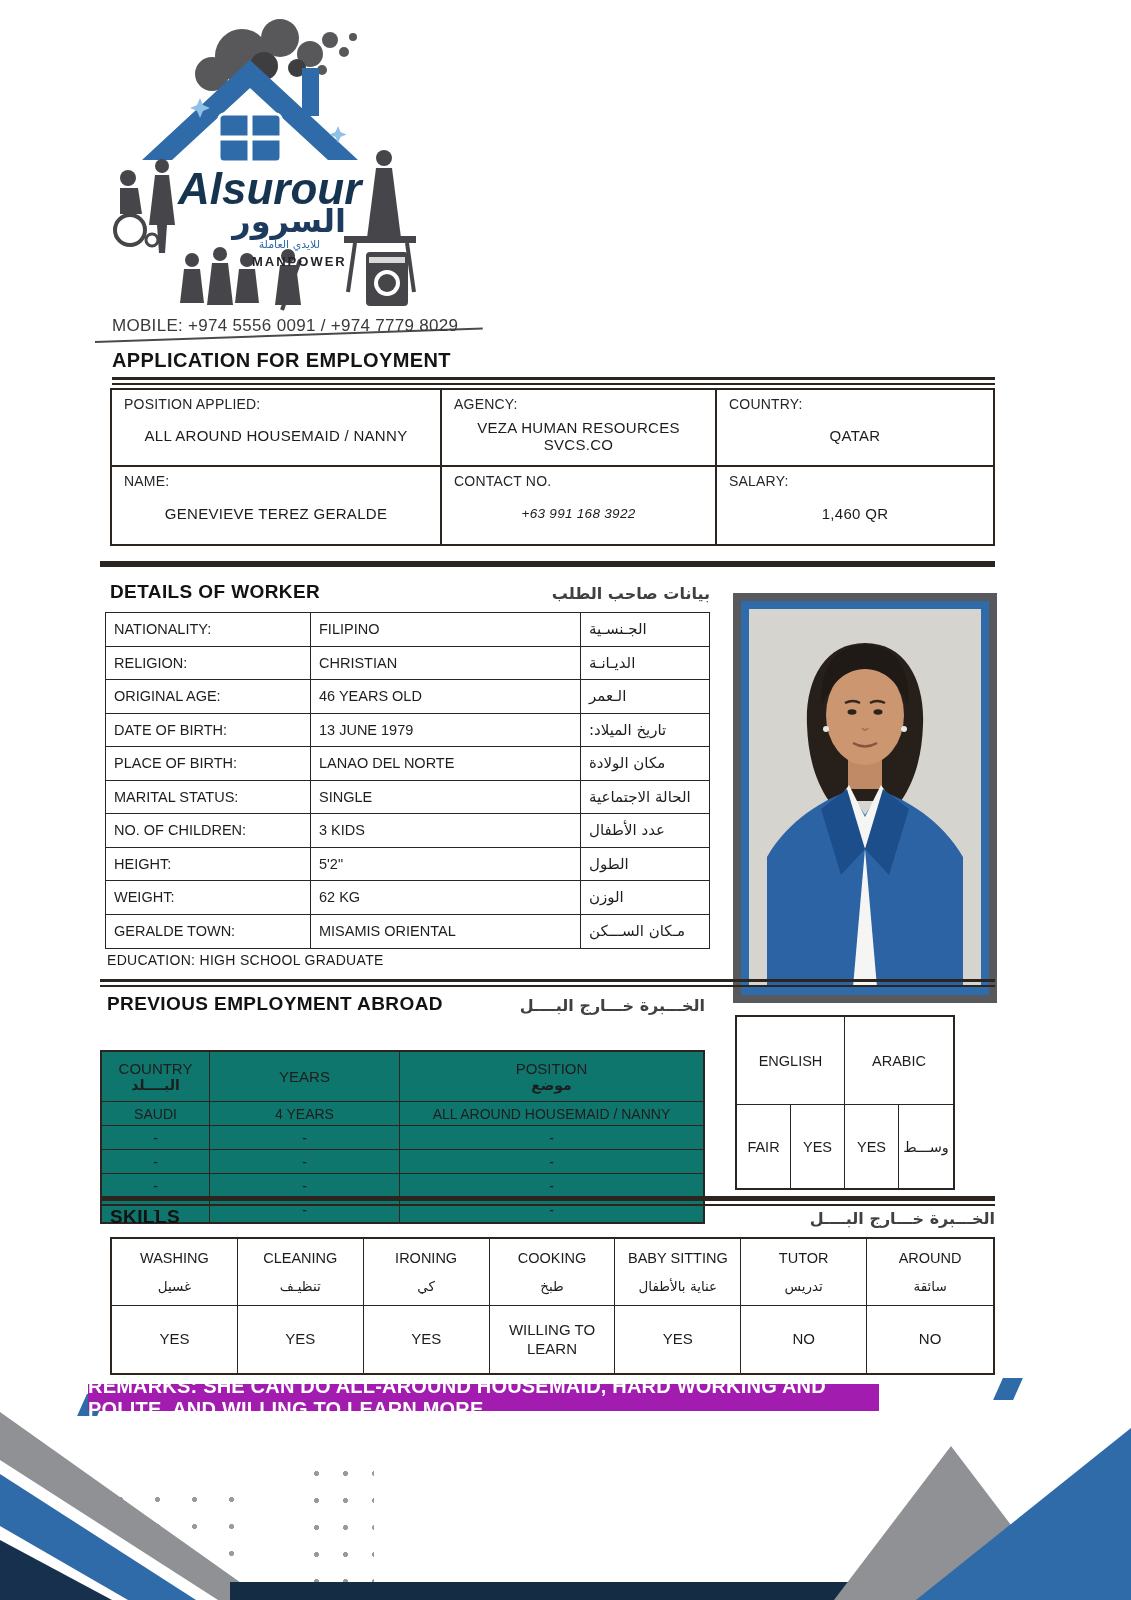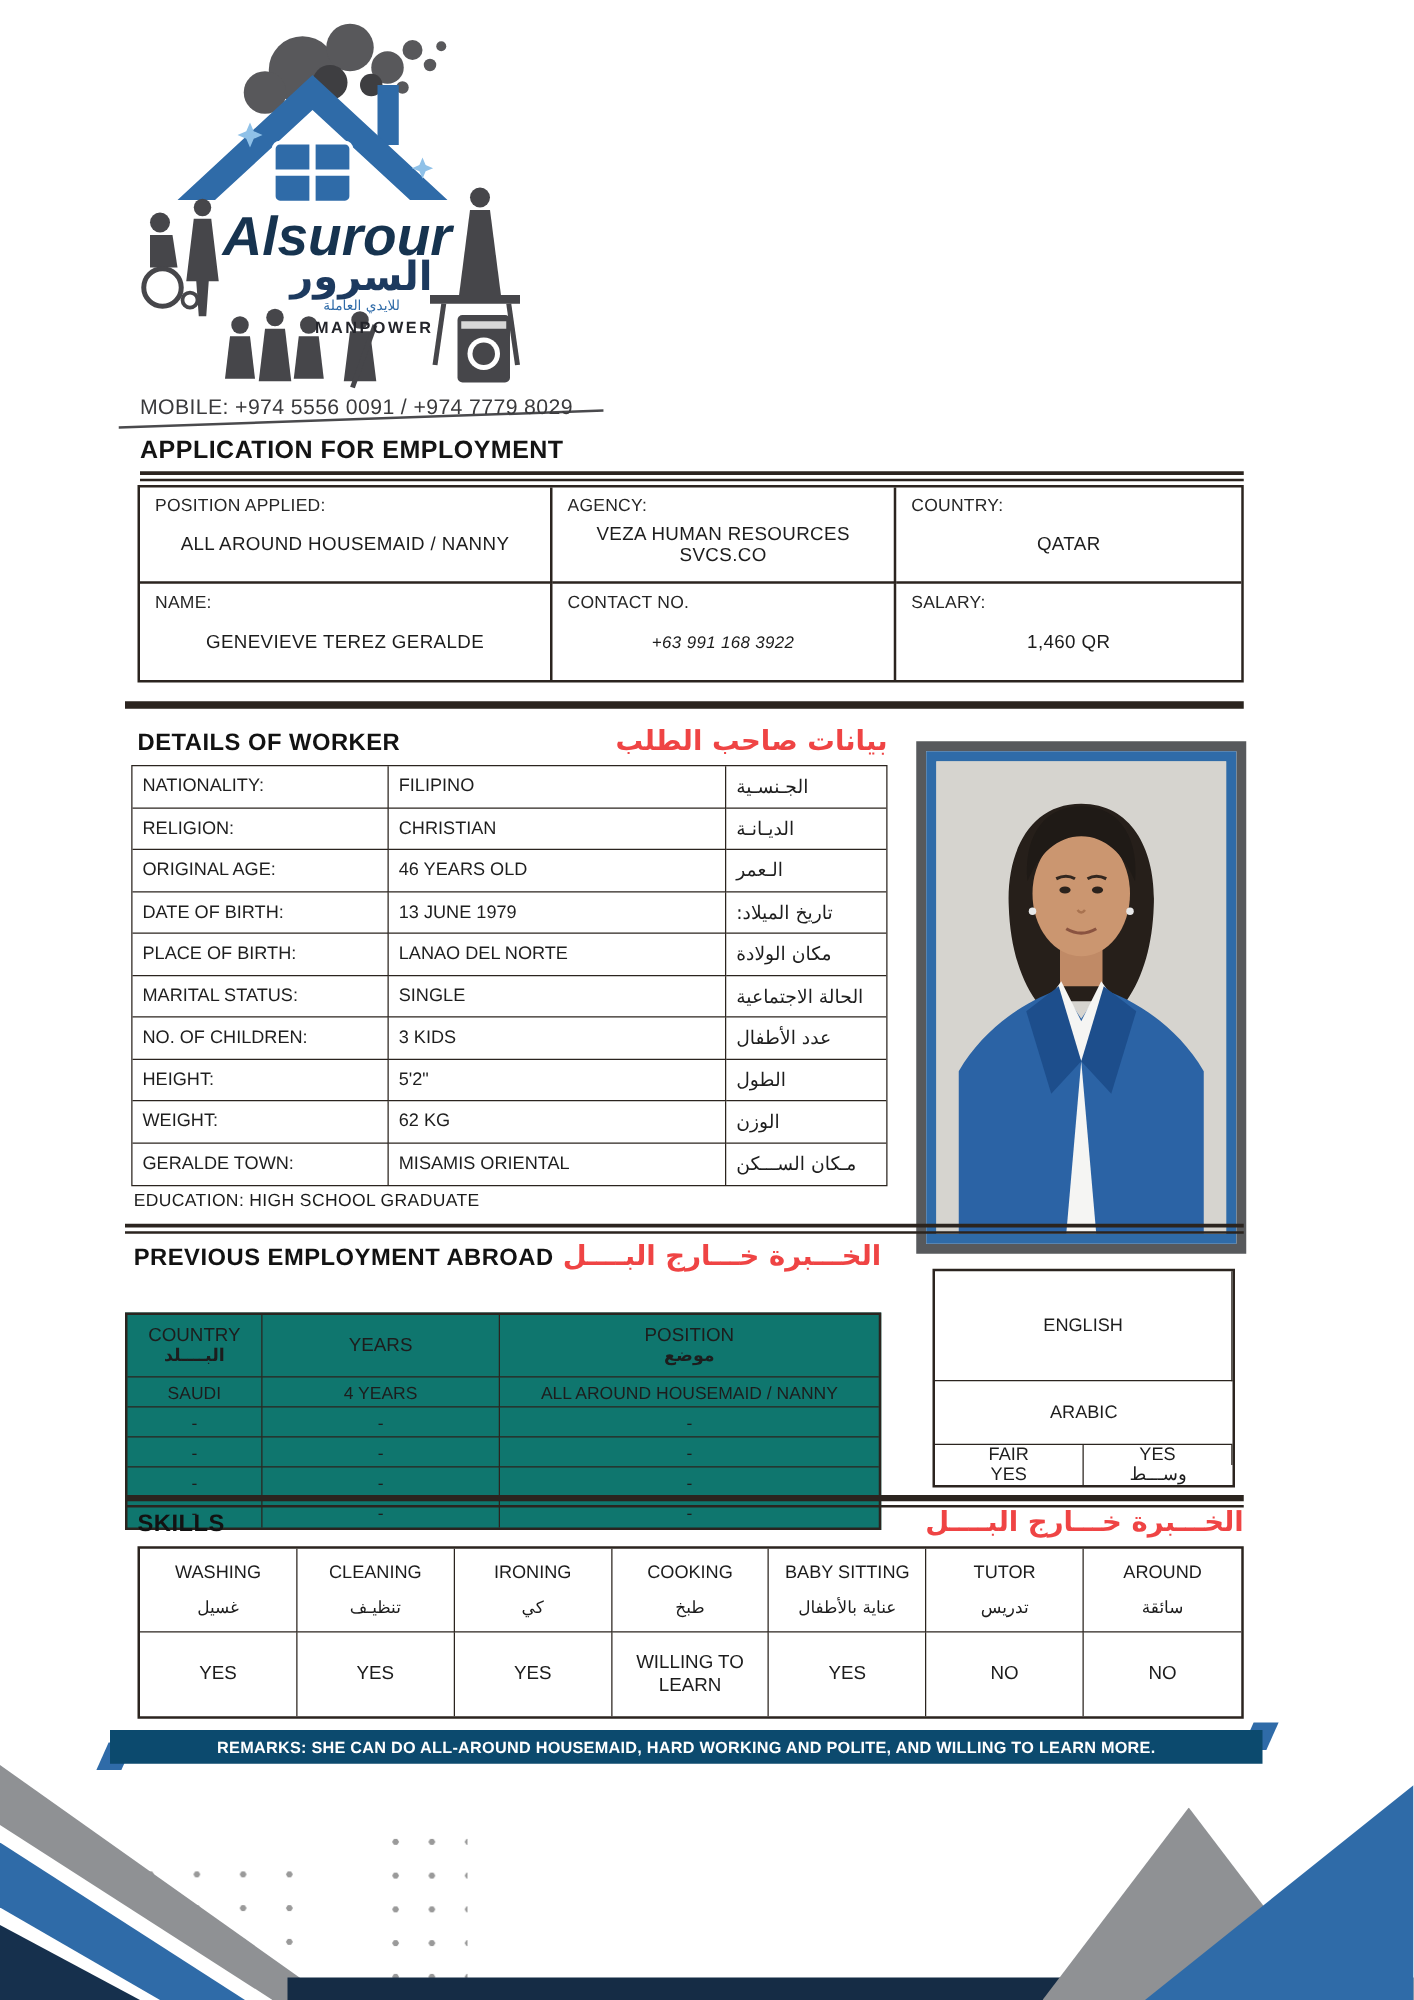--- a/index.html
+++ b/index.html
@@ -26,21 +26,21 @@
   .app-table > .app-cell:nth-child(n+4){border-bottom:none;}
   .cell-label{font-size:14px;color:#262626;letter-spacing:0.2px;}
   .cell-value{flex:1;display:flex;align-items:center;justify-content:center;text-align:center;
     font-size:15px;color:#1c1c1c;letter-spacing:0.3px;}
   .cell-value.small{font-size:13.5px;font-style:italic;}
   .cell-value.narrow{max-width:210px;margin:0 auto;}
 
   
   .sec-head-row{display:flex;justify-content:space-between;align-items:flex-end;}
   .sec-head{font-size:19px;font-weight:bold;letter-spacing:0.4px;color:#121212;}
-  .sec-head-ar{font-size:22px;font-weight:bold;color:#ef4444;}
+  .sec-head-ar{font-size:16px;font-weight:bold;color:#404040;}
 
   
   .details-table{left:105px;top:612px;width:605px;display:grid;
     grid-template-columns:205px 270px 1fr;grid-auto-rows:33.5px;
     border:1.5px solid #2b241f;box-sizing:border-box;background:#fff;}
   .dt-cell{border-right:1.5px solid #2b241f;border-bottom:1.5px solid #2b241f;
     display:flex;align-items:center;padding:0 8px;font-size:14.5px;color:#1e1e1e;box-sizing:border-box;}
   .details-table > .dt-cell:nth-child(3n){border-right:none;justify-content:flex-end;font-size:15px;}
   .details-table > .dt-cell:nth-last-child(-n+3){border-bottom:none;}
   .education-line{left:107px;top:952px;font-size:14px;letter-spacing:0.3px;color:#1b1b1b;}
@@ -56,45 +56,45 @@
     border:2px solid #2b241f;box-sizing:border-box;background:#0f766e;}
   .emp-cell{border-right:1.5px solid #2b241f;border-bottom:1.5px solid #2b241f;
     display:flex;flex-direction:column;align-items:center;justify-content:center;
     font-size:14px;color:#1d1d1d;text-align:center;box-sizing:border-box;}
   .emp-table > .emp-cell:nth-child(3n){border-right:none;}
   .emp-table > .emp-cell:nth-last-child(-n+3){border-bottom:none;}
   .emp-head{font-size:15px;}
   .emp-head-ar{font-size:14px;font-weight:bold;}
 
   
-  .lang-table{left:735px;top:1015px;width:242px;height:175px;display:grid;
-    grid-template-columns:repeat(2,1fr);grid-template-rows:88px 1fr;
-    border:2px solid #2b241f;box-sizing:border-box;background:#fff;margin-left:11px;}
+  .lang-table{left:735px;top:1015px;width:220px;height:175px;display:grid;
+    grid-template-columns:repeat(4,1fr);grid-template-rows:88px 1fr;
+    border:2px solid #2b241f;box-sizing:border-box;background:#fff;}
   .lang-cell{border-right:1.5px solid #2b241f;border-bottom:1.5px solid #2b241f;
     display:flex;align-items:center;justify-content:center;font-size:14.5px;color:#1d1d1d;box-sizing:border-box;}
   .lang-span{grid-column:span 2;}
   .no-r{border-right:none !important;}
   .no-b{border-bottom:none !important;}
 
   
   .skills-table{left:110px;top:1237px;width:885px;height:138px;display:grid;
     grid-template-columns:repeat(7,1fr);grid-template-rows:1fr 1fr;
     border:2px solid #2b241f;box-sizing:border-box;background:#fff;}
   .sk-cell{border-right:1.5px solid #2b241f;border-bottom:1.5px solid #2b241f;
     display:flex;flex-direction:column;align-items:center;justify-content:center;gap:12px;
     text-align:center;font-size:14.5px;color:#1c1c1c;box-sizing:border-box;padding:2px;}
   .skills-table > .sk-cell:nth-child(7n){border-right:none;}
   .skills-table > .sk-cell:nth-last-child(-n+7){border-bottom:none;}
   .sk-ar{font-size:13.5px;}
   .sk-val{font-size:15px;line-height:1.25;}
 
   
   .remark-accent{width:20px;height:22px;background:#2f6ba8;transform:skewX(-24deg);}
-  .remarks-bar{left:88px;top:1384px;width:922px;height:27px;background:#0c4a6e;color:#ffffff;
-    display:flex;align-items:center;justify-content:center;font-size:13px;font-weight:bold;letter-spacing:0.2px;}
+  .remarks-bar{left:88px;top:1384px;width:791px;height:27px;background:#a21caf;color:#ffffff;
+    display:flex;align-items:center;justify-content:center;font-size:20px;font-weight:bold;letter-spacing:0.2px;}
 
   
   .tri-bl{clip-path:polygon(0 0,100% 100%,0 100%);}
   .tri-mtn{clip-path:polygon(50% 0,100% 100%,0 100%);}
   .tri-br{clip-path:polygon(100% 0,100% 100%,0 100%);}
   .dots{background-image:radial-gradient(circle,#9a9a9a 2.3px,transparent 2.7px);}
 </style>
 </head>
 <body>
 

